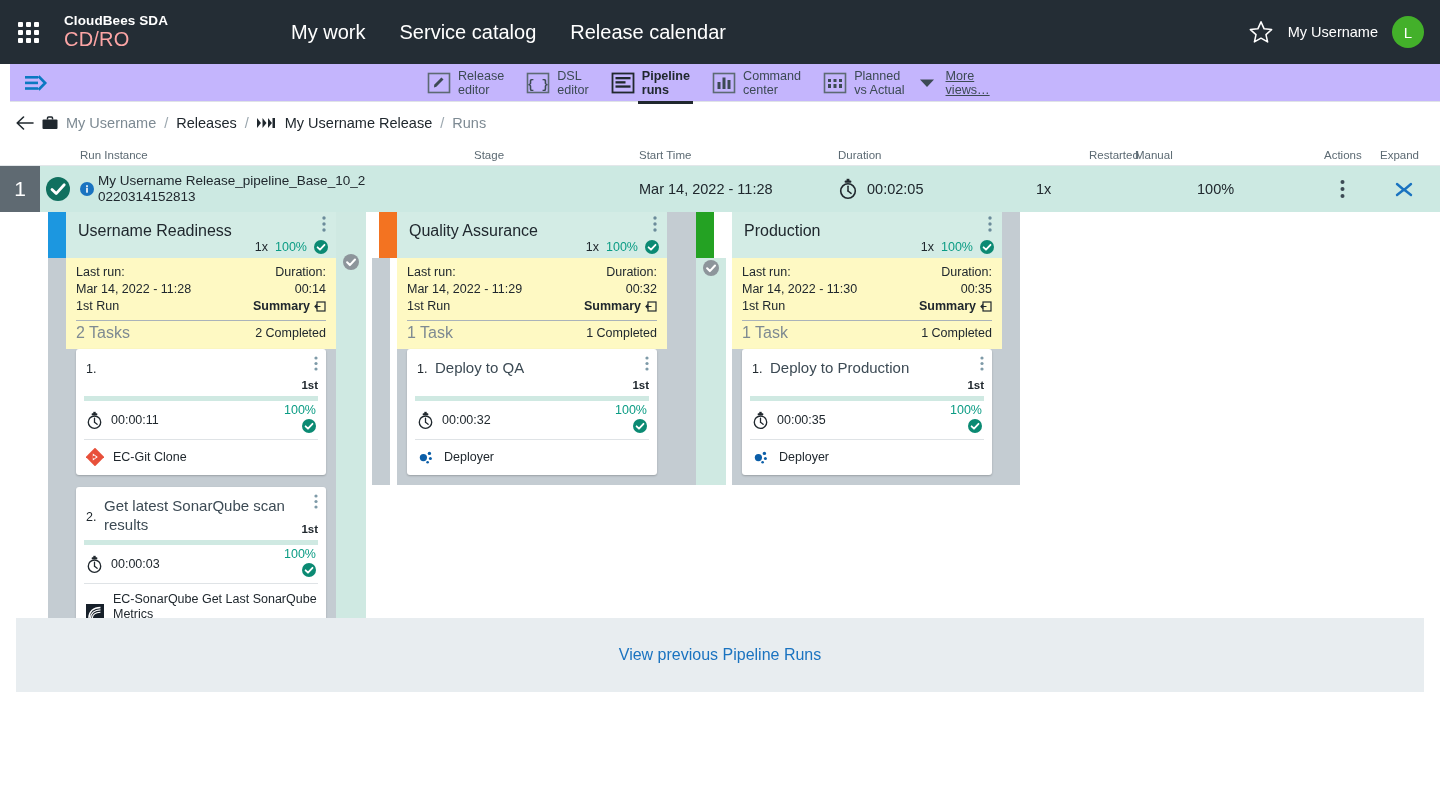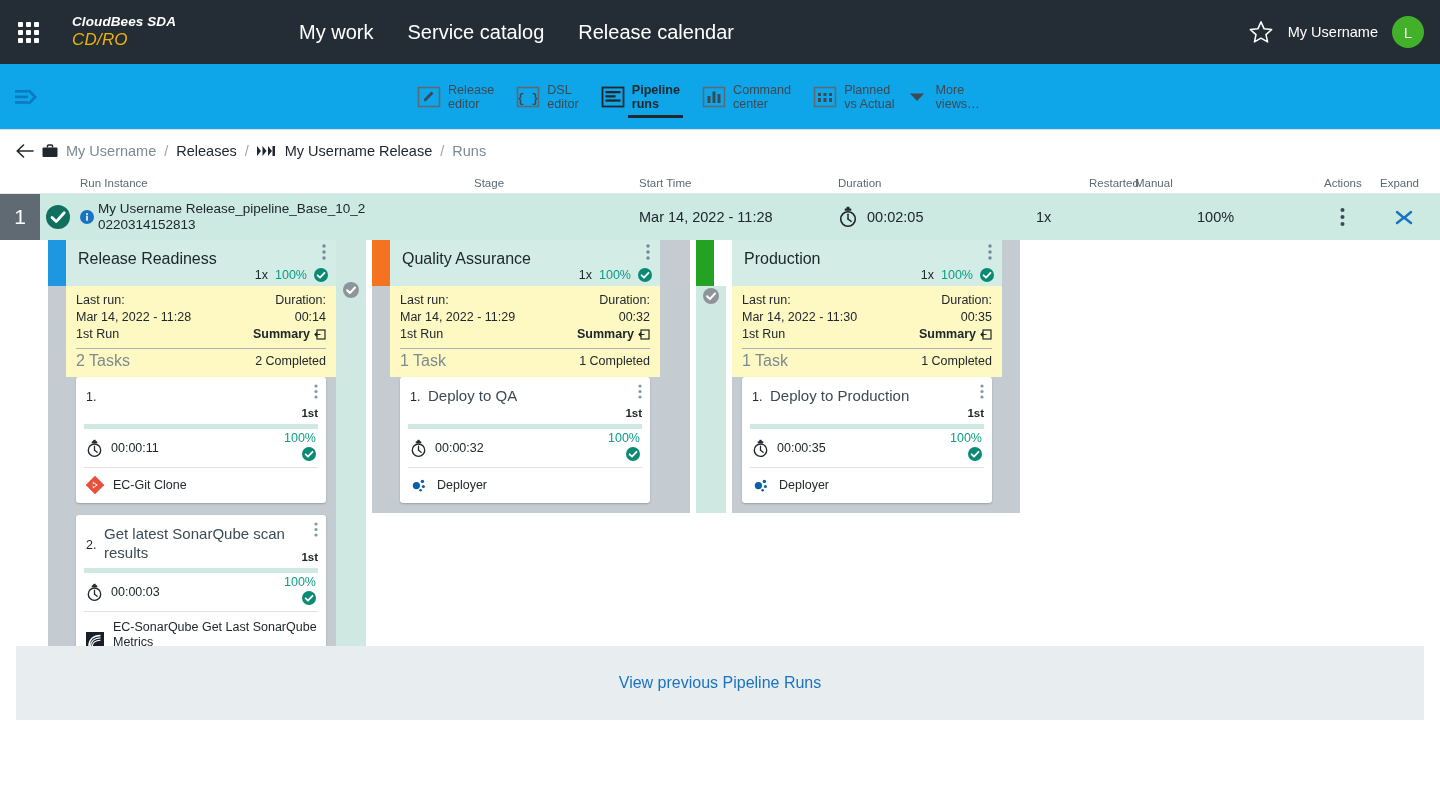--- a/index.html
+++ b/index.html
@@ -14,55 +14,55 @@
   }
 
   
   .topbar {
     height: 64px; background: #242d35; color: #fff;
     display: flex; align-items: center; position: relative;
   }
   .grid-icon { width: 56px; display:flex; align-items:center; justify-content:center; cursor:pointer; }
   .grid-icon .dots { display: grid; grid-template-columns: repeat(3, 5px); grid-template-rows: repeat(3,5px); gap: 3px; }
   .grid-icon .dots i { background:#fff; width:5px; height:5px; display:block; border-radius:1px;}
-  .brand { margin-left: 16px; line-height:1.05;font-style:italic; }
+  .brand { margin-left: 8px; line-height:1.05; }
   .brand .b1 { font-size: 13.5px; font-weight: 700; color:#fff; letter-spacing:.1px;}
-  .brand .b2 { font-size: 17px; font-weight: 400; color:#eab308; letter-spacing:.2px; margin-top:1px;}
+  .brand .b2 { font-size: 20px; font-weight: 400; color:#fca5a5; letter-spacing:.2px; margin-top:1px;}
   .mainnav { display:flex; align-items:center; margin-left: 106px; gap: 0px; }
   .mainnav a {
     color:#fff; text-decoration:none; font-size:20px; padding: 12px 17px; line-height:64px; white-space:nowrap;
   }
   .topright { position:absolute; right: 16px; top:0; height:64px; display:flex; align-items:center; gap: 14px;}
   .star { width:26px; height:26px; display:block; }
   .username { font-size:14.5px; color:#fff; }
   .avatar {
     width:32px;height:32px;border-radius:50%;background:#43b02a;color:#fff;
     display:flex;align-items:center;justify-content:center;font-size:15px;
   }
 
   
   .subnav {
-    height: 66px; background:#0ea5e9; border-bottom:1px solid #dfe3e6;
-    display:flex; align-items:center; position:relative;
+    height: 38px; background:#c4b5fd; border-bottom:1px solid #dfe3e6;
+    display:flex; align-items:center; position:relative;margin-left:10px;
   }
   .sidebar-toggle { width:54px; display:flex;align-items:center;justify-content:center; cursor:pointer;}
   .views { display:flex; align-items:stretch; margin-left: 352px; height:54px;}
   .view-item {
     display:flex; align-items:center; gap:7px; padding: 0 11px; cursor:pointer; position:relative;
     height:54px;
   }
   .view-item .vlabel { font-size:12.6px; line-height:14px; color:#3c4a54; white-space:nowrap; }
   .view-item.active .vlabel { font-weight:700; color:#20282e; }
   .view-item.active:after {
     content:""; position:absolute; left:38px; right:8px; bottom:6px; height:3px; background:#20282e;
   }
   .vicon { width:24px; height:24px; flex:0 0 24px; }
   .caret { width:22px; display:flex; align-items:center; justify-content:center; cursor:pointer;}
   .more-views { display:flex;align-items:center;padding:0 8px;cursor:pointer;}
-  .more-views .vlabel{font-size:12.6px;line-height:14px;color:#3c4a54;}
+  .more-views .vlabel{font-size:12.6px;line-height:14px;color:#3c4a54;text-decoration:underline;}
 
   
   .crumbs { height: 30px; display:flex; align-items:center; padding-left: 16px; gap:8px; font-size:14.5px; }
   .crumbs .back { cursor:pointer; display:flex; align-items:center; }
   .crumbs .case { display:flex; align-items:center; }
   .crumbs .c-link { color:#7d8a93; text-decoration:none; cursor:pointer;}
   .crumbs .c-cur  { color:#20282e; }
   .crumbs .sep { color:#9aa6ae; }
   .crumbs .pipeicon { display:flex;align-items:center;}
 
@@ -339,21 +339,21 @@
 </div>
 
 <div class="pipeline">
 
   <div class="stage" style="left:48px;">
     <div class="accent" style="height:46px;background:#1c97e0;"></div>
     <div style="width:18px;background:#c4ccd2;position:absolute;top:46px;left:0;bottom:0;"></div>
 
     <div class="body" style="width:270px;">
       <div class="stage-head">
-        <div class="stage-title">Release Readiness</div>
+        <div class="stage-title">Username Readiness</div>
         <div class="stage-kebab">
           <svg width="4" height="16" viewBox="0 0 4 16">
             <circle cx="2" cy="2" r="1.7" fill="#6b8b9a"></circle>
             <circle cx="2" cy="8" r="1.7" fill="#6b8b9a"></circle>
             <circle cx="2" cy="14" r="1.7" fill="#6b8b9a"></circle>
           </svg>
         </div>
         <div class="stage-meta">
           <span>1x</span>
           <span class="pct">100%</span>
@@ -490,21 +490,21 @@
     <div class="gate" style="height:406px;">
       <span style="display:block;">
         <svg width="16" height="16" viewBox="0 0 14 14">
             <circle cx="7" cy="7" r="7" fill="#8d959b"></circle>
           <path d="M3.6 7.3 L6 9.7 L10.5 4.8" fill="none" stroke="#fff" stroke-width="1.8" stroke-linecap="round" stroke-linejoin="round"></path>
           </svg>
       </span>
     </div>
   </div>
 
-  <div class="stage" style="left:372px;">
+  <div class="stage" style="left:372px;padding-left:7px;">
     <div class="accent" style="height:46px;background:#f37321;"></div>
     <div style="width:18px;background:#c4ccd2;position:absolute;top:46px;left:0;height:227px;"></div>
 
     <div class="body" style="width:270px;height:273px;">
       <div class="stage-head">
         <div class="stage-title">Quality Assurance</div>
         <div class="stage-kebab">
           <svg width="4" height="16" viewBox="0 0 4 16">
             <circle cx="2" cy="2" r="1.7" fill="#6b8b9a"></circle>
               <circle cx="2" cy="8" r="1.7" fill="#6b8b9a"></circle>

